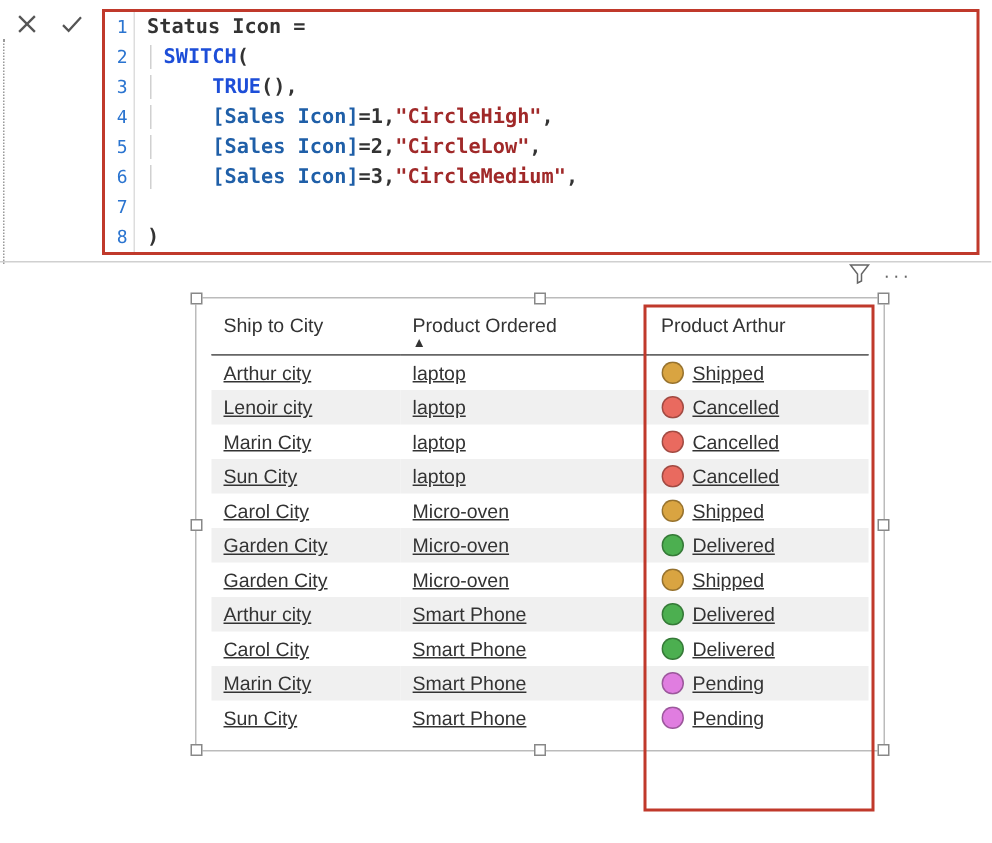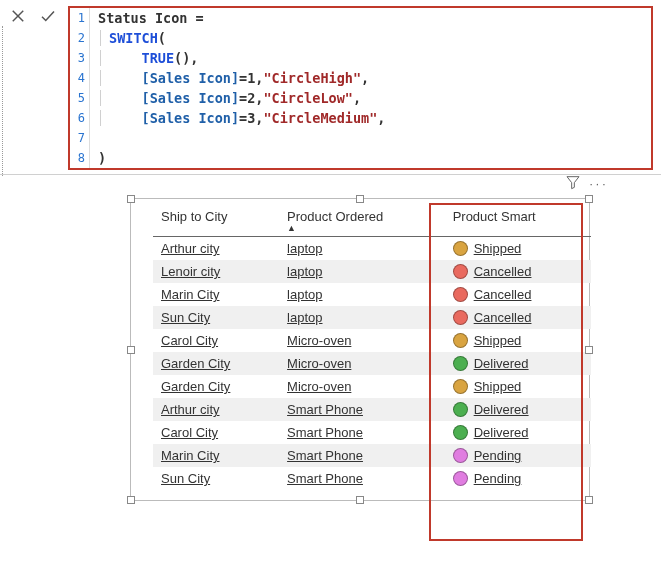--- a/index.html
+++ b/index.html
@@ -107,21 +107,20 @@
   .h-bl { left: -4px; bottom: -4px; }
   .h-br { right: -4px; bottom: -4px; }
   .h-tm { left: 50%; top: -4px; margin-left: -4px; }
   .h-bm { left: 50%; bottom: -4px; margin-left: -4px; }
   .h-ml { left: -4px; top: 50%; margin-top: -4px; }
   .h-mr { right: -4px; top: 50%; margin-top: -4px; }
 
   table.data {
     border-collapse: collapse;
     width: 100%;
-    margin-left: 12px;
   }
   table.data th {
     text-align: left;
     font-weight: 400;
     border-bottom: 1px solid #666;
     padding: 4px 8px;
     font-size: 13px;
     color: #333;
     vertical-align: top;
     height: 30px;
@@ -238,21 +237,21 @@
     <div class="handle h-tm"></div>
     <div class="handle h-bm"></div>
     <div class="handle h-ml"></div>
     <div class="handle h-mr"></div>
 
     <table class="data">
       <thead>
         <tr>
           <th><span>Ship to City</span></th>
           <th><span>Product Ordered</span><span class="sort-caret">▲</span></th>
-          <th><span>Product Smart</span></th>
+          <th><span>Product Arthur</span></th>
         </tr>
       </thead>
       <tbody id="tbody">
           <tr class="row">
             <td>Arthur city</td>
             <td>laptop</td>
             <td>
               <div class="status-cell">
                 <span class="status-dot" style="background: rgb(217, 164, 65);"></span>
                 <span>Shipped</span>

